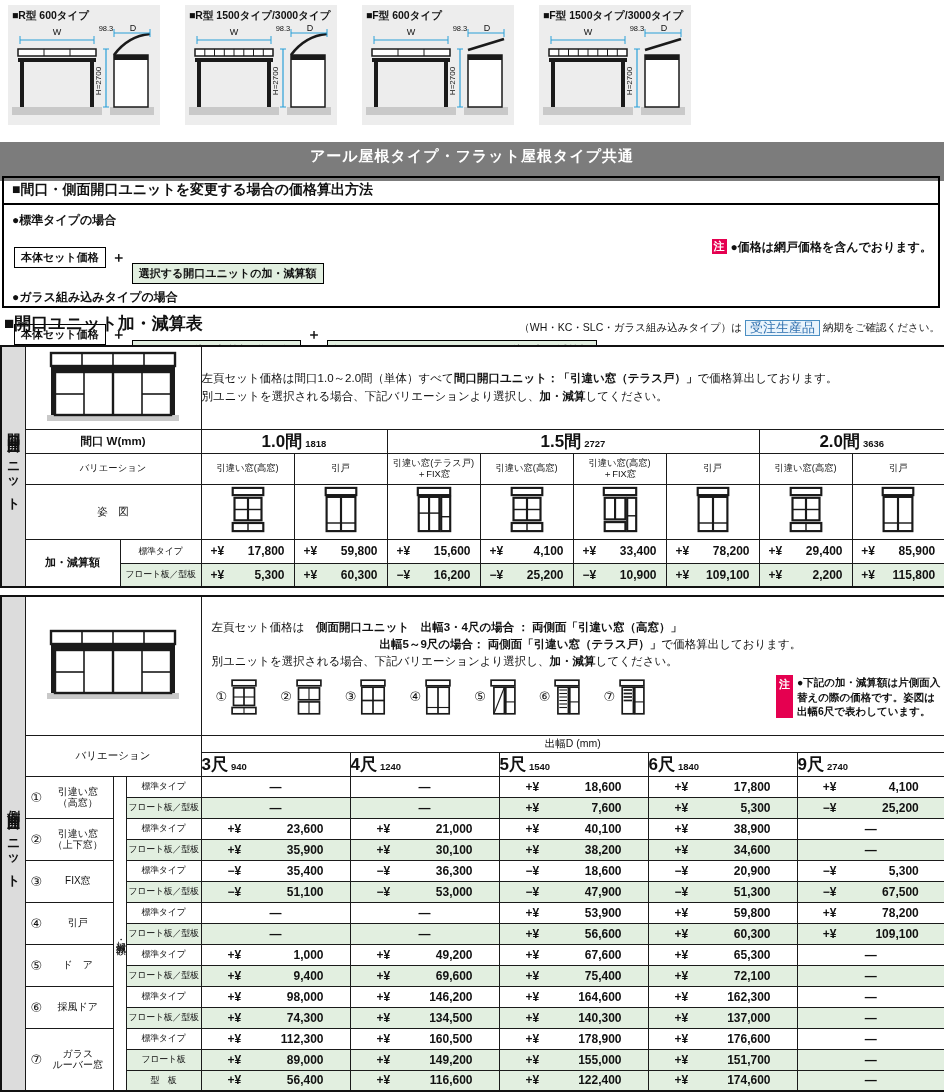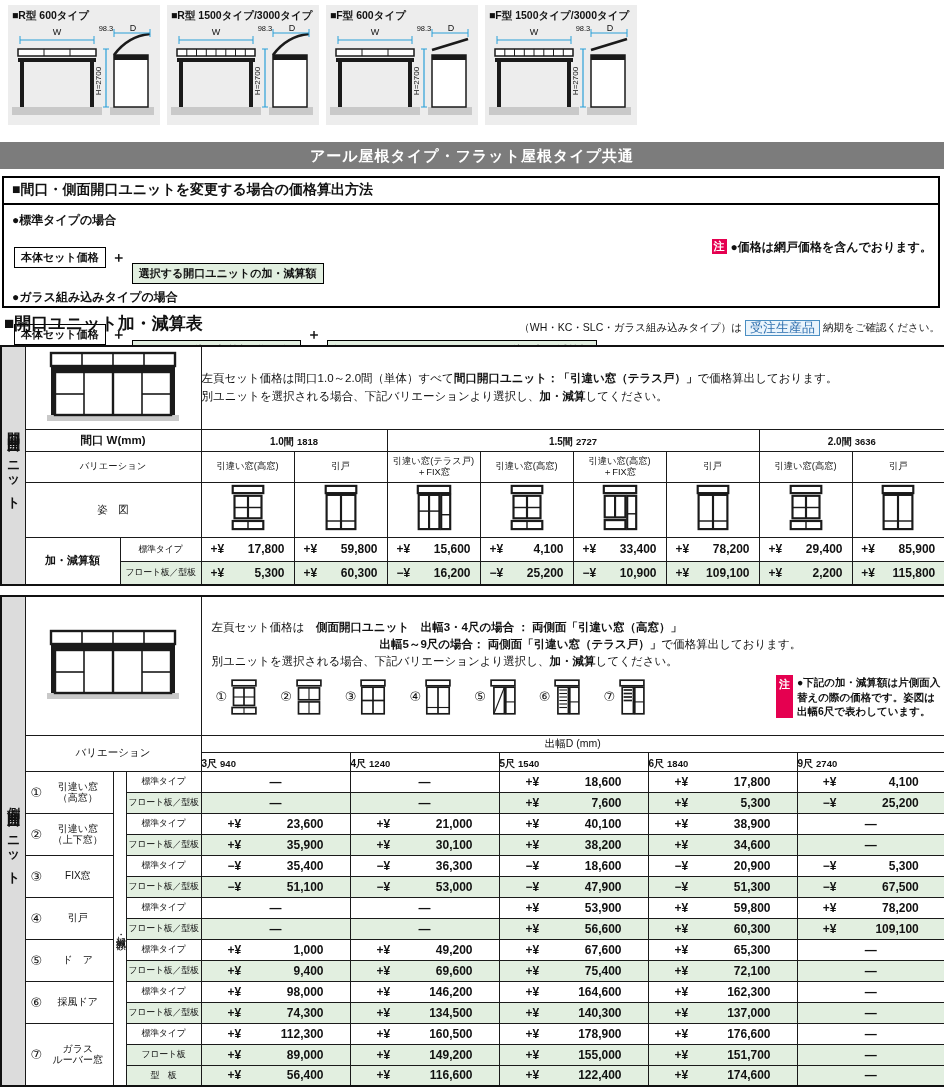--- a/index.html
+++ b/index.html
@@ -1,23 +1,23 @@
 <!DOCTYPE html>
 <html><head>
 <meta charset="utf-8">
 <style>
   html,body{margin:0;padding:0;background:#fff;}
   #page{position:relative;width:944px;height:1092px;background:#fff;overflow:hidden;
         font-family:"Liberation Sans","DejaVu Sans",sans-serif;color:#111;}
   
-  .strip{position:absolute;top:5px;left:8px;display:flex;gap:7px;justify-content:center;}
+  .strip{position:absolute;top:5px;left:8px;display:flex;gap:25px;justify-content:center;}
   .card{width:152px;height:120px;background:#ededed;padding:2px 0 0 2px;box-sizing:border-box;}
   .card .title{font-size:10.5px;font-weight:bold;margin:2px 0 0 2px;white-space:nowrap;}
   
-  .banner{position:absolute;top:142px;left:0;width:944px;height:27px;background:#7c7c7c;
+  .banner{position:absolute;top:142px;left:0;width:944px;height:39px;background:#7c7c7c;
           color:#fff;font-size:15px;font-weight:bold;text-align:center;line-height:27px;letter-spacing:1px;}
   
   .method{position:absolute;top:176px;left:2px;width:938px;height:132px;border:2px solid #000;box-sizing:border-box;}
   .m-title{font-size:14px;font-weight:bold;padding:3px 8px 4px;border-bottom:2px solid #000;}
   .m-body{position:relative;padding:4px 8px;}
   .m-case{font-size:12px;font-weight:bold;margin:3px 0 2px;}
   .m-formula{display:flex;align-items:center;gap:6px;margin:1px 0 5px 2px;}
   .fbox{border:1px solid #000;background:#fff;font-size:11px;font-weight:bold;padding:2px 6px;white-space:nowrap;}
   .fbox.green{background:#e2efe0;margin-top:32px;}
   .plus{font-size:14px;font-weight:bold;}
@@ -33,21 +33,21 @@
   table.t{position:absolute;left:0;width:944px;border-collapse:collapse;table-layout:fixed;border:2px solid #111;}
   #t1{top:345px;} #t2{top:595px;}
   table.t td{border:1px solid #1a1a1a;padding:0;overflow:hidden;vertical-align:middle;}
   td.side{background:#dcdcdc;text-align:center;}
   .vtext{writing-mode:vertical-rl;text-orientation:upright;font-size:13px;font-weight:600;letter-spacing:3px;}
   td.introL{text-align:center;background:#fff;}
   td.introR{background:#fff;padding:6px 10px;vertical-align:top;}
   .introR .ln{font-size:11.5px;line-height:1.55;}
   .r-width{height:22px;} .r-width td{text-align:center;}
   .wlab{font-size:11.5px;font-weight:bold;}
-  .hg b{font-size:10px;} .hg .mm{font-size:9.5px;font-weight:bold;margin-left:3px;}
+  .hg b{font-size:17px;} .hg .mm{font-size:9.5px;font-weight:bold;margin-left:3px;}
   .r-var{height:31px;} .r-var td{font-size:9.3px;line-height:1.15;text-align:center;white-space:pre-line;}
   .r-fig{height:55px;padding-left:32px;} .r-fig td{text-align:center;}
   .hl{font-size:10.5px;text-align:center;}
   td.rowlabel{font-size:11px;font-weight:600;text-align:center;}
   td.typelabel{font-size:9px;text-align:center;letter-spacing:-0.3px;}
   td.green{background:#e2efe0;}
   td.price{text-align:center;}
   .pc{display:flex;justify-content:space-between;width:74px;margin:0 auto;font-size:12px;font-weight:bold;}
   .pc.w2{width:96px;}
   .pc.dash{justify-content:center;}

